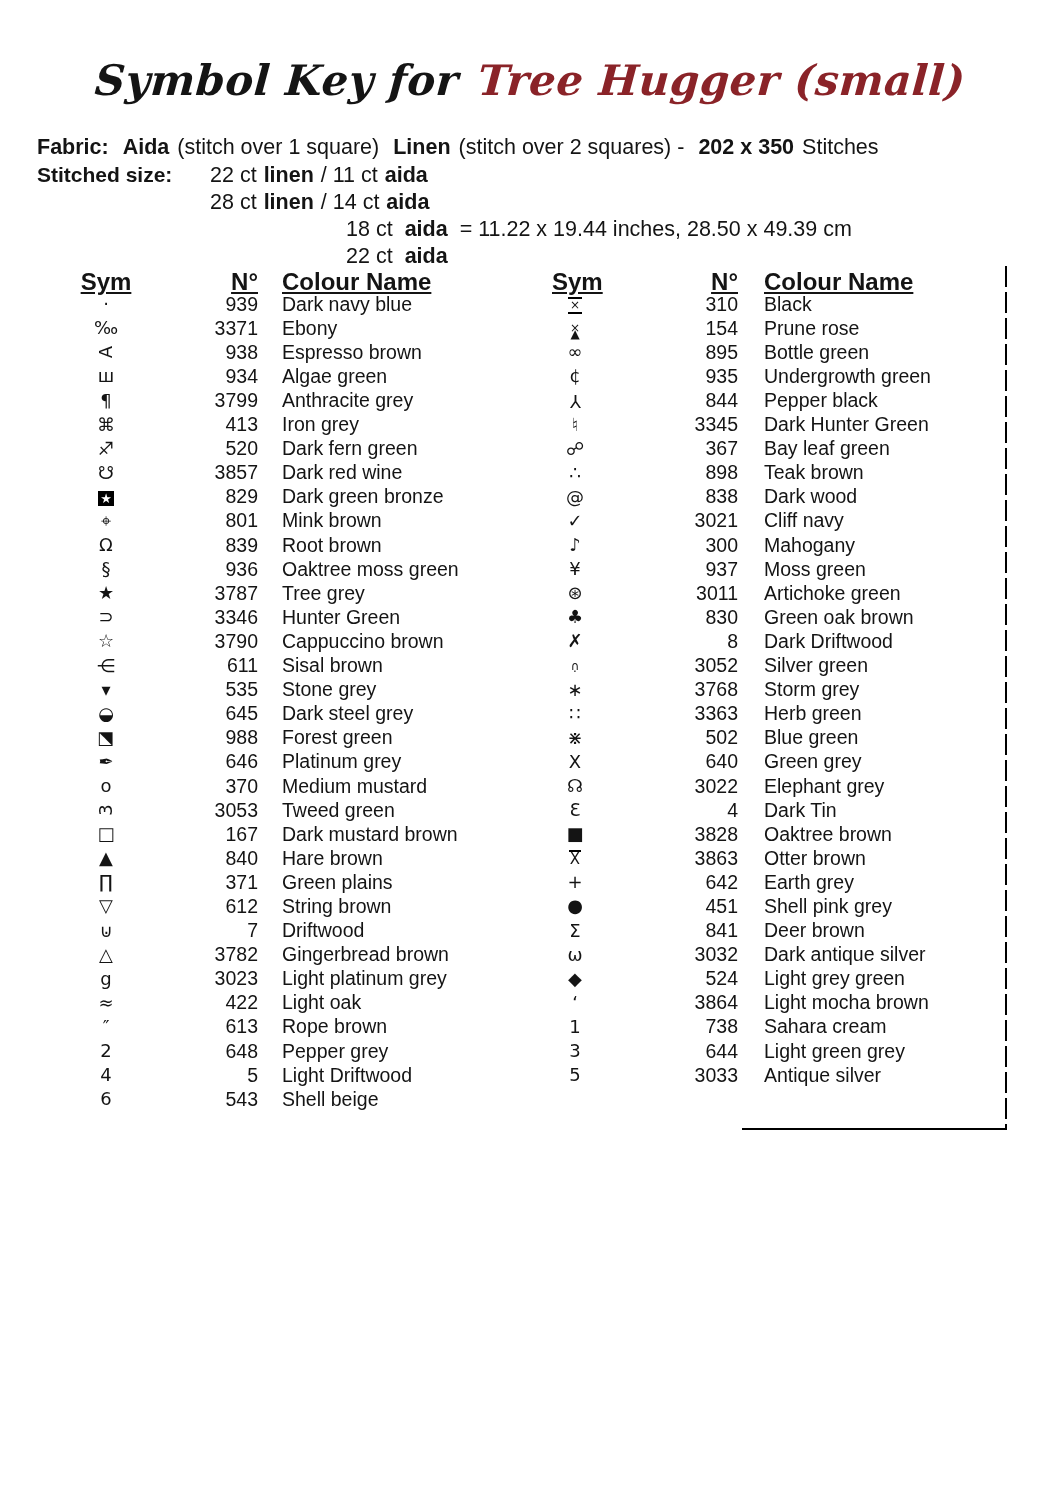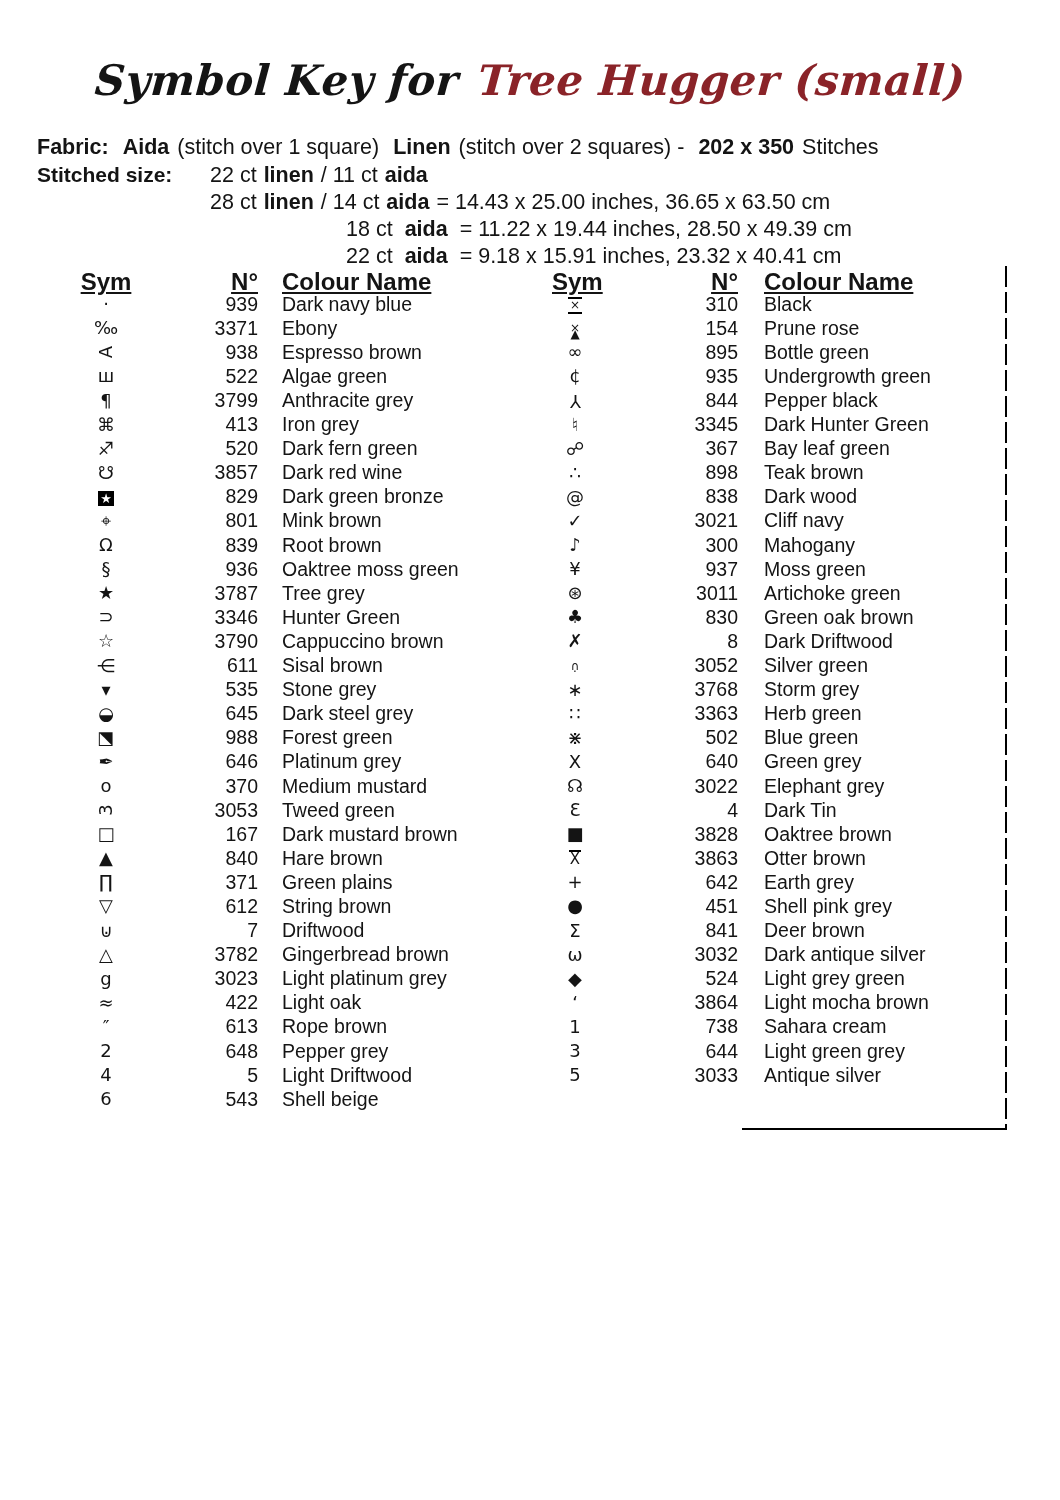--- a/index.html
+++ b/index.html
@@ -88,31 +88,29 @@
       <span>22 ct</span>
       <span class="b">linen</span>
       <span>/ 11 ct</span>
       <span class="b">aida</span>
     </div>
     <div class="size-line">
       <span>28 ct</span>
       <span class="b">linen</span>
       <span>/ 14 ct</span>
       <span class="b">aida</span>
-      <span>= 14.43 x 25.00 inches, 36.65 x 63.50 cm</span>
     </div>
     <div class="size-line">
       <span>18 ct</span>
       <span class="b">aida</span>
       <span>= 11.22 x 19.44 inches, 28.50 x 49.39 cm</span>
     </div>
     <div class="size-line">
       <span>22 ct</span>
       <span class="b">aida</span>
-      <span>= 9.18 x 15.91 inches, 23.32 x 40.41 cm</span>
     </div>
   </div>
 
 <div class="ctable" id="t0">
     <div class="trow head">
       <span class="col-sym">Sym</span>
       <span class="col-num">N°</span>
       <span class="col-name">Colour Name</span>
     </div>
     <div class="trow">
@@ -125,21 +123,21 @@
       <span class="col-num">3371</span>
       <span class="col-name">Ebony</span>
     </div>
     <div class="trow">
       <span class="col-sym"><span class="sym sym--rot90ccw">A</span></span>
       <span class="col-num">938</span>
       <span class="col-name">Espresso brown</span>
     </div>
     <div class="trow">
       <span class="col-sym"><span class="sym">ш</span></span>
-      <span class="col-num">522</span>
+      <span class="col-num">934</span>
       <span class="col-name">Algae green</span>
     </div>
     <div class="trow">
       <span class="col-sym"><span class="sym">¶</span></span>
       <span class="col-num">3799</span>
       <span class="col-name">Anthracite grey</span>
     </div>
     <div class="trow">
       <span class="col-sym"><span class="sym">⌘</span></span>
       <span class="col-num">413</span>

